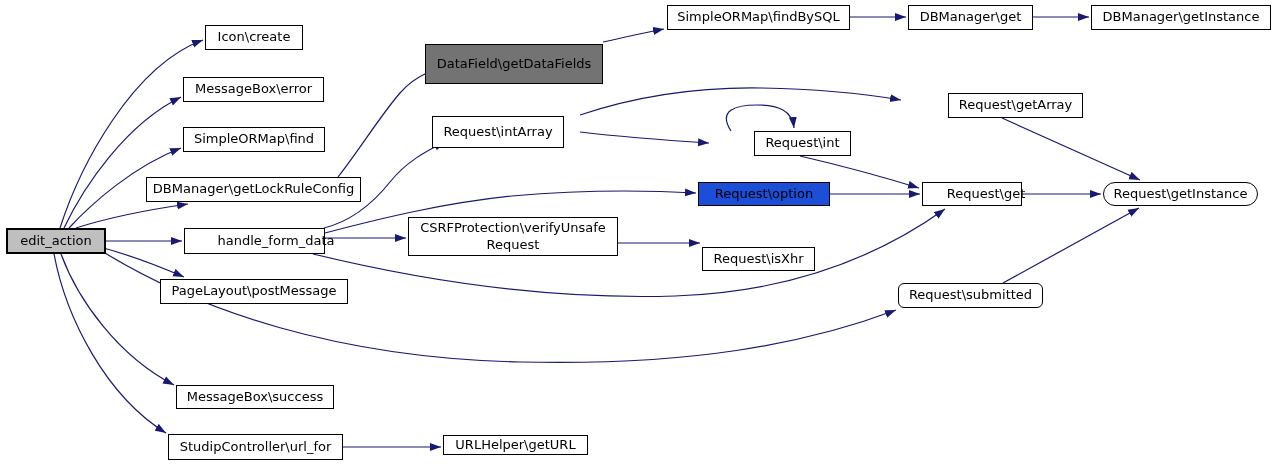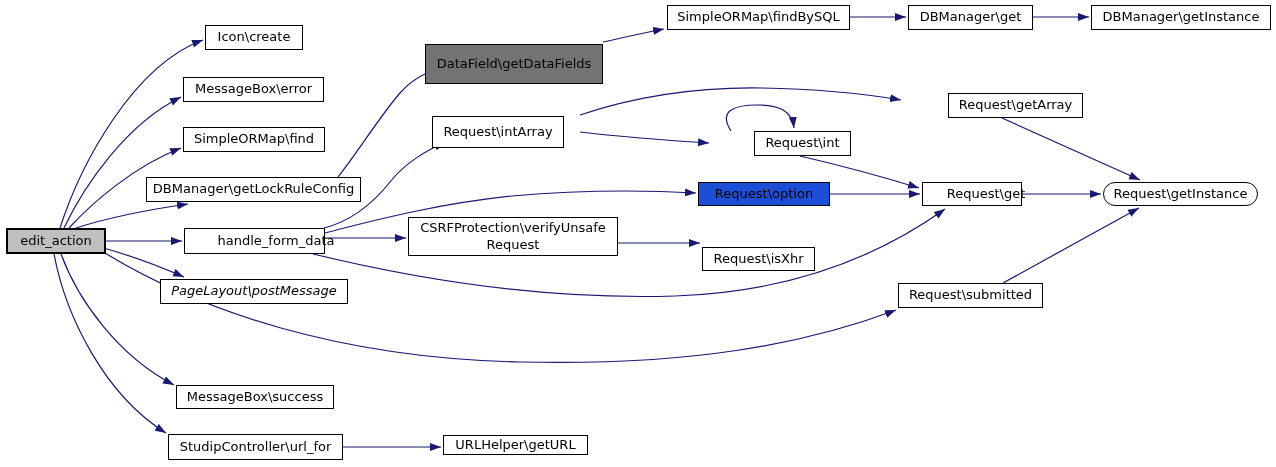--- a/index.html
+++ b/index.html
@@ -65,31 +65,31 @@
       <path d="M1003,283 L1139,208" fill="none" stroke="#191970" stroke-width="1.2" marker-end="url(#arrowhead)"></path>
       <path d="M618,243 L700,243" fill="none" stroke="#191970" stroke-width="1.2" marker-end="url(#arrowhead)"></path>
       <path d="M343,447 L441,447" fill="none" stroke="#191970" stroke-width="1.2" marker-end="url(#arrowhead)"></path>
     </svg>
 <div class="node highlight" style="left: 6px; top: 228px; width: 100px; height: 26px; background: rgb(191, 191, 191); border-color: rgb(0, 0, 0);"><span>edit_action</span></div>
     <div class="node" style="left: 205px; top: 25px; width: 98px; height: 25px; background: rgb(255, 255, 255); border-color: rgb(0, 0, 0);"><span>Icon\create</span></div>
     <div class="node" style="left: 183px; top: 77px; width: 141px; height: 25px; background: rgb(255, 255, 255); border-color: rgb(0, 0, 0);"><span>MessageBox\error</span></div>
     <div class="node" style="left: 183px; top: 127px; width: 142px; height: 25px; background: rgb(255, 255, 255); border-color: rgb(0, 0, 0);"><span>SimpleORMap\find</span></div>
     <div class="node" style="left: 146px; top: 177px; width: 215px; height: 25px; background: rgb(255, 255, 255); border-color: rgb(0, 0, 0);"><span>DBManager\getLockRuleConfig</span></div>
     <div class="node" style="left: 184px; top: 228px; width: 141px; height: 26px; background: rgb(255, 255, 255); border-color: rgb(0, 0, 0); padding-left: 43px;"><span>handle_form_data</span></div>
-    <div class="node" style="left: 160px; top: 279px; width: 188px; height: 25px; background: rgb(255, 255, 255); border-color: rgb(0, 0, 0); font-style: italic;"><span>PageLayout\postMessage</span></div>
+    <div class="node" style="left: 160px; top: 279px; width: 188px; height: 25px; background: rgb(255, 255, 255); border-color: rgb(0, 0, 0);"><span>PageLayout\postMessage</span></div>
     <div class="node" style="left: 176px; top: 385px; width: 158px; height: 24px; background: rgb(255, 255, 255); border-color: rgb(0, 0, 0);"><span>MessageBox\success</span></div>
     <div class="node" style="left: 168px; top: 434px; width: 175px; height: 26px; background: rgb(255, 255, 255); border-color: rgb(0, 0, 0);"><span>StudipController\url_for</span></div>
     <div class="node" style="left: 425px; top: 44px; width: 178px; height: 40px; background: #737373; border-color: rgb(0, 0, 0);"><span>DataField\getDataFields</span></div>
     <div class="node" style="left: 432px; top: 116px; width: 132px; height: 32px; background: rgb(255, 255, 255); border-color: rgb(0, 0, 0);"><span>Request\intArray</span></div>
     <div class="node" style="left: 408px; top: 217px; width: 210px; height: 39px; background: rgb(255, 255, 255); border-color: rgb(0, 0, 0);"><span>CSRFProtection\verifyUnsafe
 Request</span></div>
     <div class="node" style="left: 712px; top: 131px; width: 97px; height: 25px; background: rgb(255, 255, 255); border-color: rgb(0, 0, 0); margin-left: 42px;"><span>Request\int</span></div>
     <div class="node" style="left: 698px; top: 182px; width: 132px; height: 24px; background: #1d4ed8; border-color: rgb(0, 0, 0);"><span>Request\option</span></div>
     <div class="node" style="left: 702px; top: 232px; width: 113px; height: 24px; background: rgb(255, 255, 255); border-color: rgb(0, 0, 0); margin-top: 15px;"><span>Request\isXhr</span></div>
     <div class="node" style="left: 904px; top: 93px; width: 135px; height: 25px; background: rgb(255, 255, 255); border-color: rgb(0, 0, 0); margin-left: 44px;"><span>Request\getArray</span></div>
     <div class="node" style="left: 922px; top: 182px; width: 100px; height: 24px; background: rgb(255, 255, 255); border-color: rgb(0, 0, 0); padding-left: 28px;"><span>Request\get</span></div>
-    <div class="node" style="left: 898px; top: 283px; width: 145px; height: 25px; background: rgb(255, 255, 255); border-color: rgb(0, 0, 0);"><span>Request\submitted</span></div>
+    <div class="node" style="left: 898px; top: 283px; width: 145px; height: 25px; background: rgb(255, 255, 255); border-color: rgb(0, 0, 0); border-radius: 6px;"><span>Request\submitted</span></div>
     <div class="node" style="left: 667px; top: 5px; width: 183px; height: 25px; background: rgb(255, 255, 255); border-color: rgb(0, 0, 0);"><span>SimpleORMap\findBySQL</span></div>
     <div class="node" style="left: 908px; top: 5px; width: 125px; height: 25px; background: rgb(255, 255, 255); border-color: rgb(0, 0, 0);"><span>DBManager\get</span></div>
     <div class="node" style="left: 1091px; top: 5px; width: 180px; height: 25px; background: rgb(255, 255, 255); border-color: rgb(0, 0, 0);"><span>DBManager\getInstance</span></div>
     <div class="node" style="left: 1103px; top: 182px; width: 155px; height: 24px; background: rgb(255, 255, 255); border-color: rgb(0, 0, 0); border-radius: 12px;"><span>Request\getInstance</span></div>
     <div class="node" style="left: 443px; top: 435px; width: 145px; height: 20px; background: rgb(255, 255, 255); border-color: rgb(0, 0, 0);"><span>URLHelper\getURL</span></div>
   </div>
 
 </body></html>

